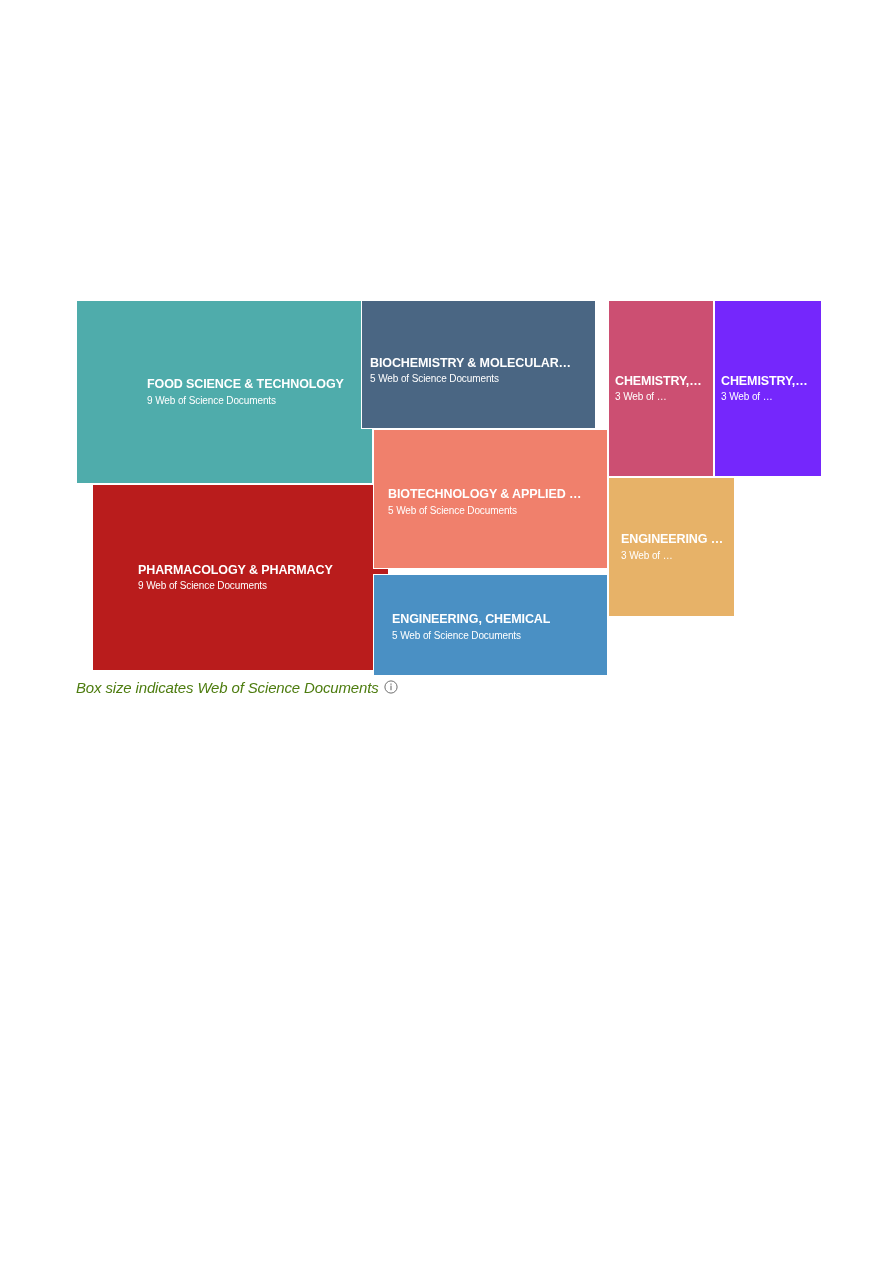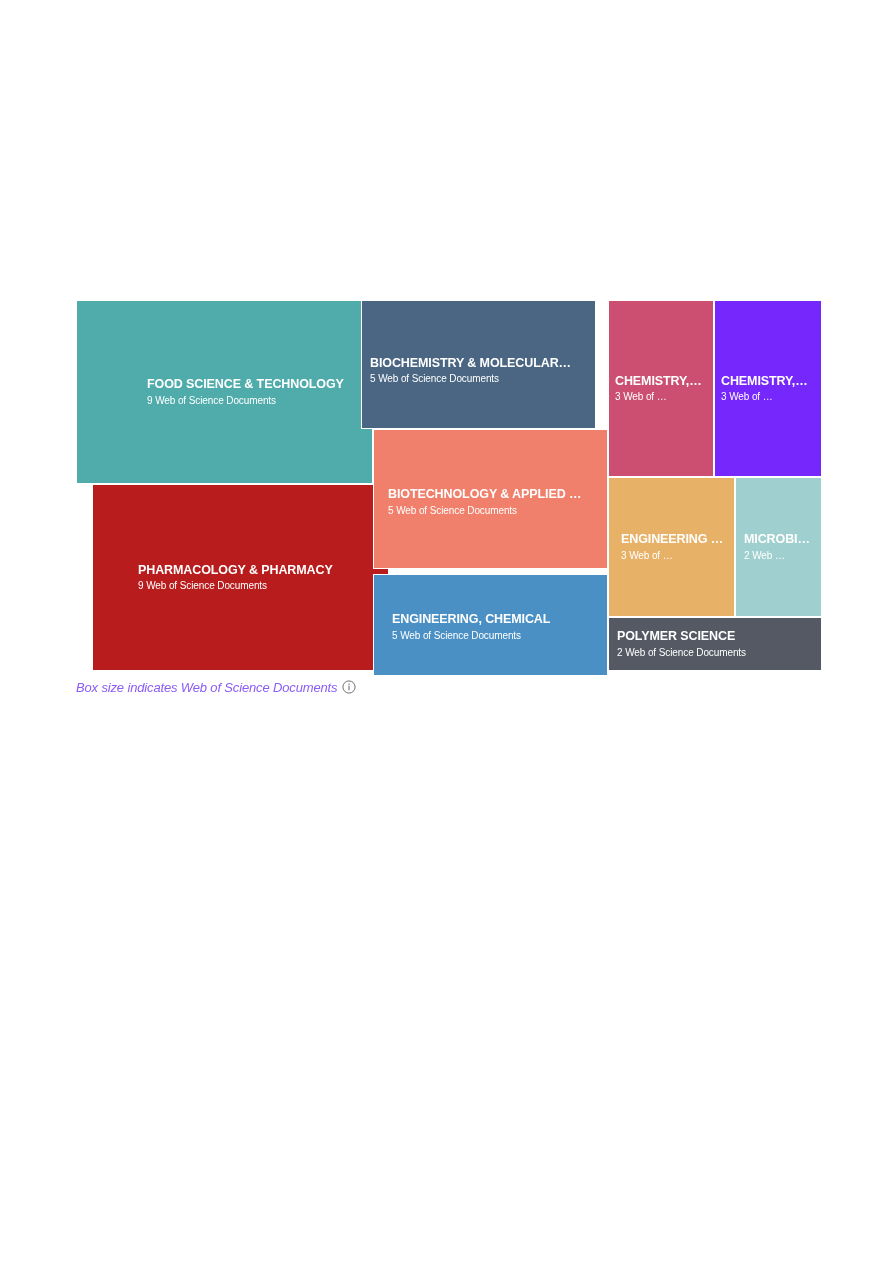--- a/index.html
+++ b/index.html
@@ -75,22 +75,22 @@
     left: 76px;
     top: 676px;
     height: 22px;
     display: flex;
     align-items: center;
     gap: 5px;
   }
   #caption-text {
     font-family: "Liberation Sans", sans-serif;
     font-style: italic;
-    font-size: 13px;
-    color: #8b5cf6;
+    font-size: 15px;
+    color: #4d7c0f;
     white-space: nowrap;
     letter-spacing: -0.15px;
   }
   #info-icon {
     display: inline-flex;
     align-items: center;
     justify-content: center;
     width: 14px;
     height: 14px;
     flex: 0 0 14px;
@@ -153,33 +153,21 @@
       </div>
     </div>
 
     <div class="tile" style="left:532px; top:177px; width:127px; height:140px; background:#E7B268;">
       <div class="tile-inner" style="padding-left:12px;">
         <span class="tile-label">ENGINEERING …</span>
         <span class="tile-value">3 Web of …</span>
       </div>
     </div>
 
-    <div class="tile" style="left:659px; top:177px; width:87px; height:140px; background:#A0CFCF;">
-      <div class="tile-inner" style="padding-left:8px;">
-        <span class="tile-label">MICROBI…</span>
-        <span class="tile-value">2 Web …</span>
-      </div>
-    </div>
 
-    <div class="tile" style="left:532px; top:317px; width:214px; height:54px; background:#545963;">
-      <div class="tile-inner" style="padding-left:8px;">
-        <span class="tile-label">POLYMER SCIENCE</span>
-        <span class="tile-value">2 Web of Science Documents</span>
-      </div>
-    </div>
 
   </div>
 
   <div id="caption">
     <span id="caption-text">Box size indicates Web of Science Documents</span>
     <span id="info-icon">
       <svg width="14" height="14" viewBox="0 0 14 14" aria-hidden="true">
         <circle cx="7" cy="7" r="6.1" fill="none" stroke="#6e6e6e" stroke-width="1"></circle>
         <rect x="6.45" y="5.6" width="1.1" height="4.6" fill="#6e6e6e"></rect>
         <rect x="6.45" y="3.5" width="1.1" height="1.3" fill="#6e6e6e"></rect>

